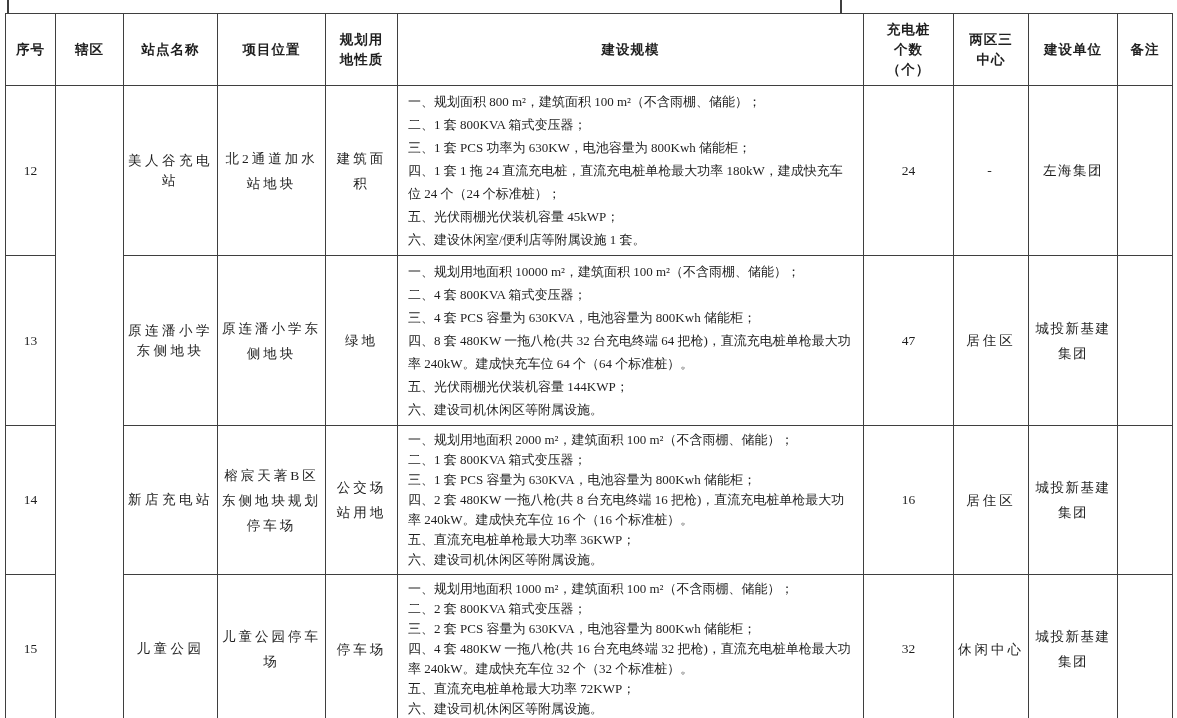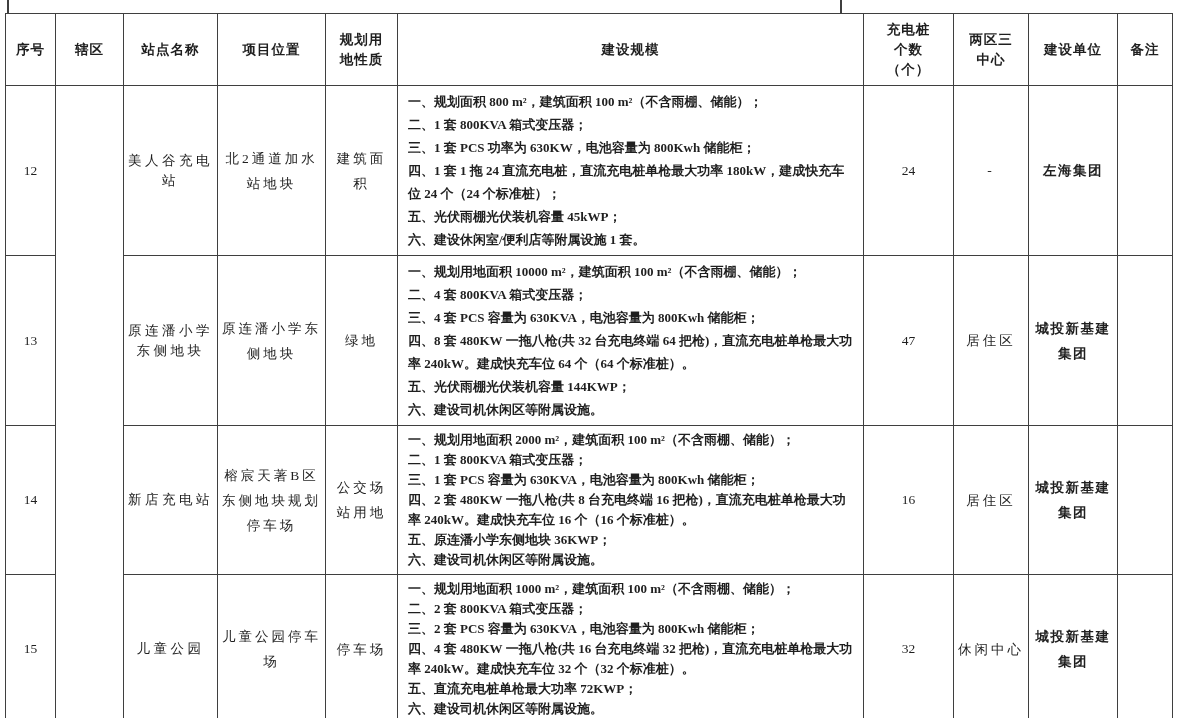--- a/index.html
+++ b/index.html
@@ -18,28 +18,28 @@
   td,th{
     border:1.5px solid #3f3f3f;
     text-align:center;vertical-align:middle;
     font-size:13.5px;padding:2px 4px;overflow:hidden;
     font-weight:normal;word-break:break-all;
   }
   th{font-weight:bold;letter-spacing:1px;}
   .prewrap{white-space:pre-line;}
   .cjk-sp{letter-spacing:3.5px;line-height:20px;}
   .loc{letter-spacing:3px;line-height:25px;}
-  .builder{letter-spacing:1.5px;line-height:25px;font-weight:bold;}
+  .builder{letter-spacing:1.5px;line-height:25px;}
   .zone{letter-spacing:3px;line-height:25px;}
   .landuse{letter-spacing:3px;line-height:25px;}
   td.scale{
     text-align:left;vertical-align:middle;
     padding:4px 10px 4px 10px;font-size:13px;
   }
-  .scale-line{line-height:23px;font-weight:bold;}
+  .scale-line{line-height:23px;}
   tr.r14 .scale-line,tr.r15 .scale-line{line-height:20px;}
   .hdr-mid{line-height:20px;}
 </style>
 </head>
 <body>
 
 <div class="stub" id="stub-left"></div>
 <div class="stub" id="stub-mid"></div>
 
 <table class="doc">
@@ -116,21 +116,21 @@
   <tr class="r14" style="height:145px;">
     <td>14</td>
     <td class="cjk-sp">新店充电站</td>
     <td class="loc">榕宸天著B区东侧地块规划停车场</td>
     <td class="landuse">公交场站用地</td>
     <td class="scale">
       <div class="scale-line">一、规划用地面积 2000 m²，建筑面积 100 m²（不含雨棚、储能）；</div>
       <div class="scale-line">二、1 套 800KVA 箱式变压器；</div>
       <div class="scale-line">三、1 套 PCS 容量为 630KVA，电池容量为 800Kwh 储能柜；</div>
       <div class="scale-line">四、2 套 480KW 一拖八枪(共 8 台充电终端 16 把枪)，直流充电桩单枪最大功率 240kW。建成快充车位 16 个（16 个标准桩）。</div>
-      <div class="scale-line">五、原连潘小学东侧地块 36KWP；</div>
+      <div class="scale-line">五、直流充电桩单枪最大功率 36KWP；</div>
       <div class="scale-line">六、建设司机休闲区等附属设施。</div>
     </td>
     <td>16</td>
     <td class="zone">居住区</td>
     <td class="builder">城投新基建集团</td>
     <td></td>
   </tr>
 
   <tr class="r15" style="height:145px;">
     <td>15</td>

